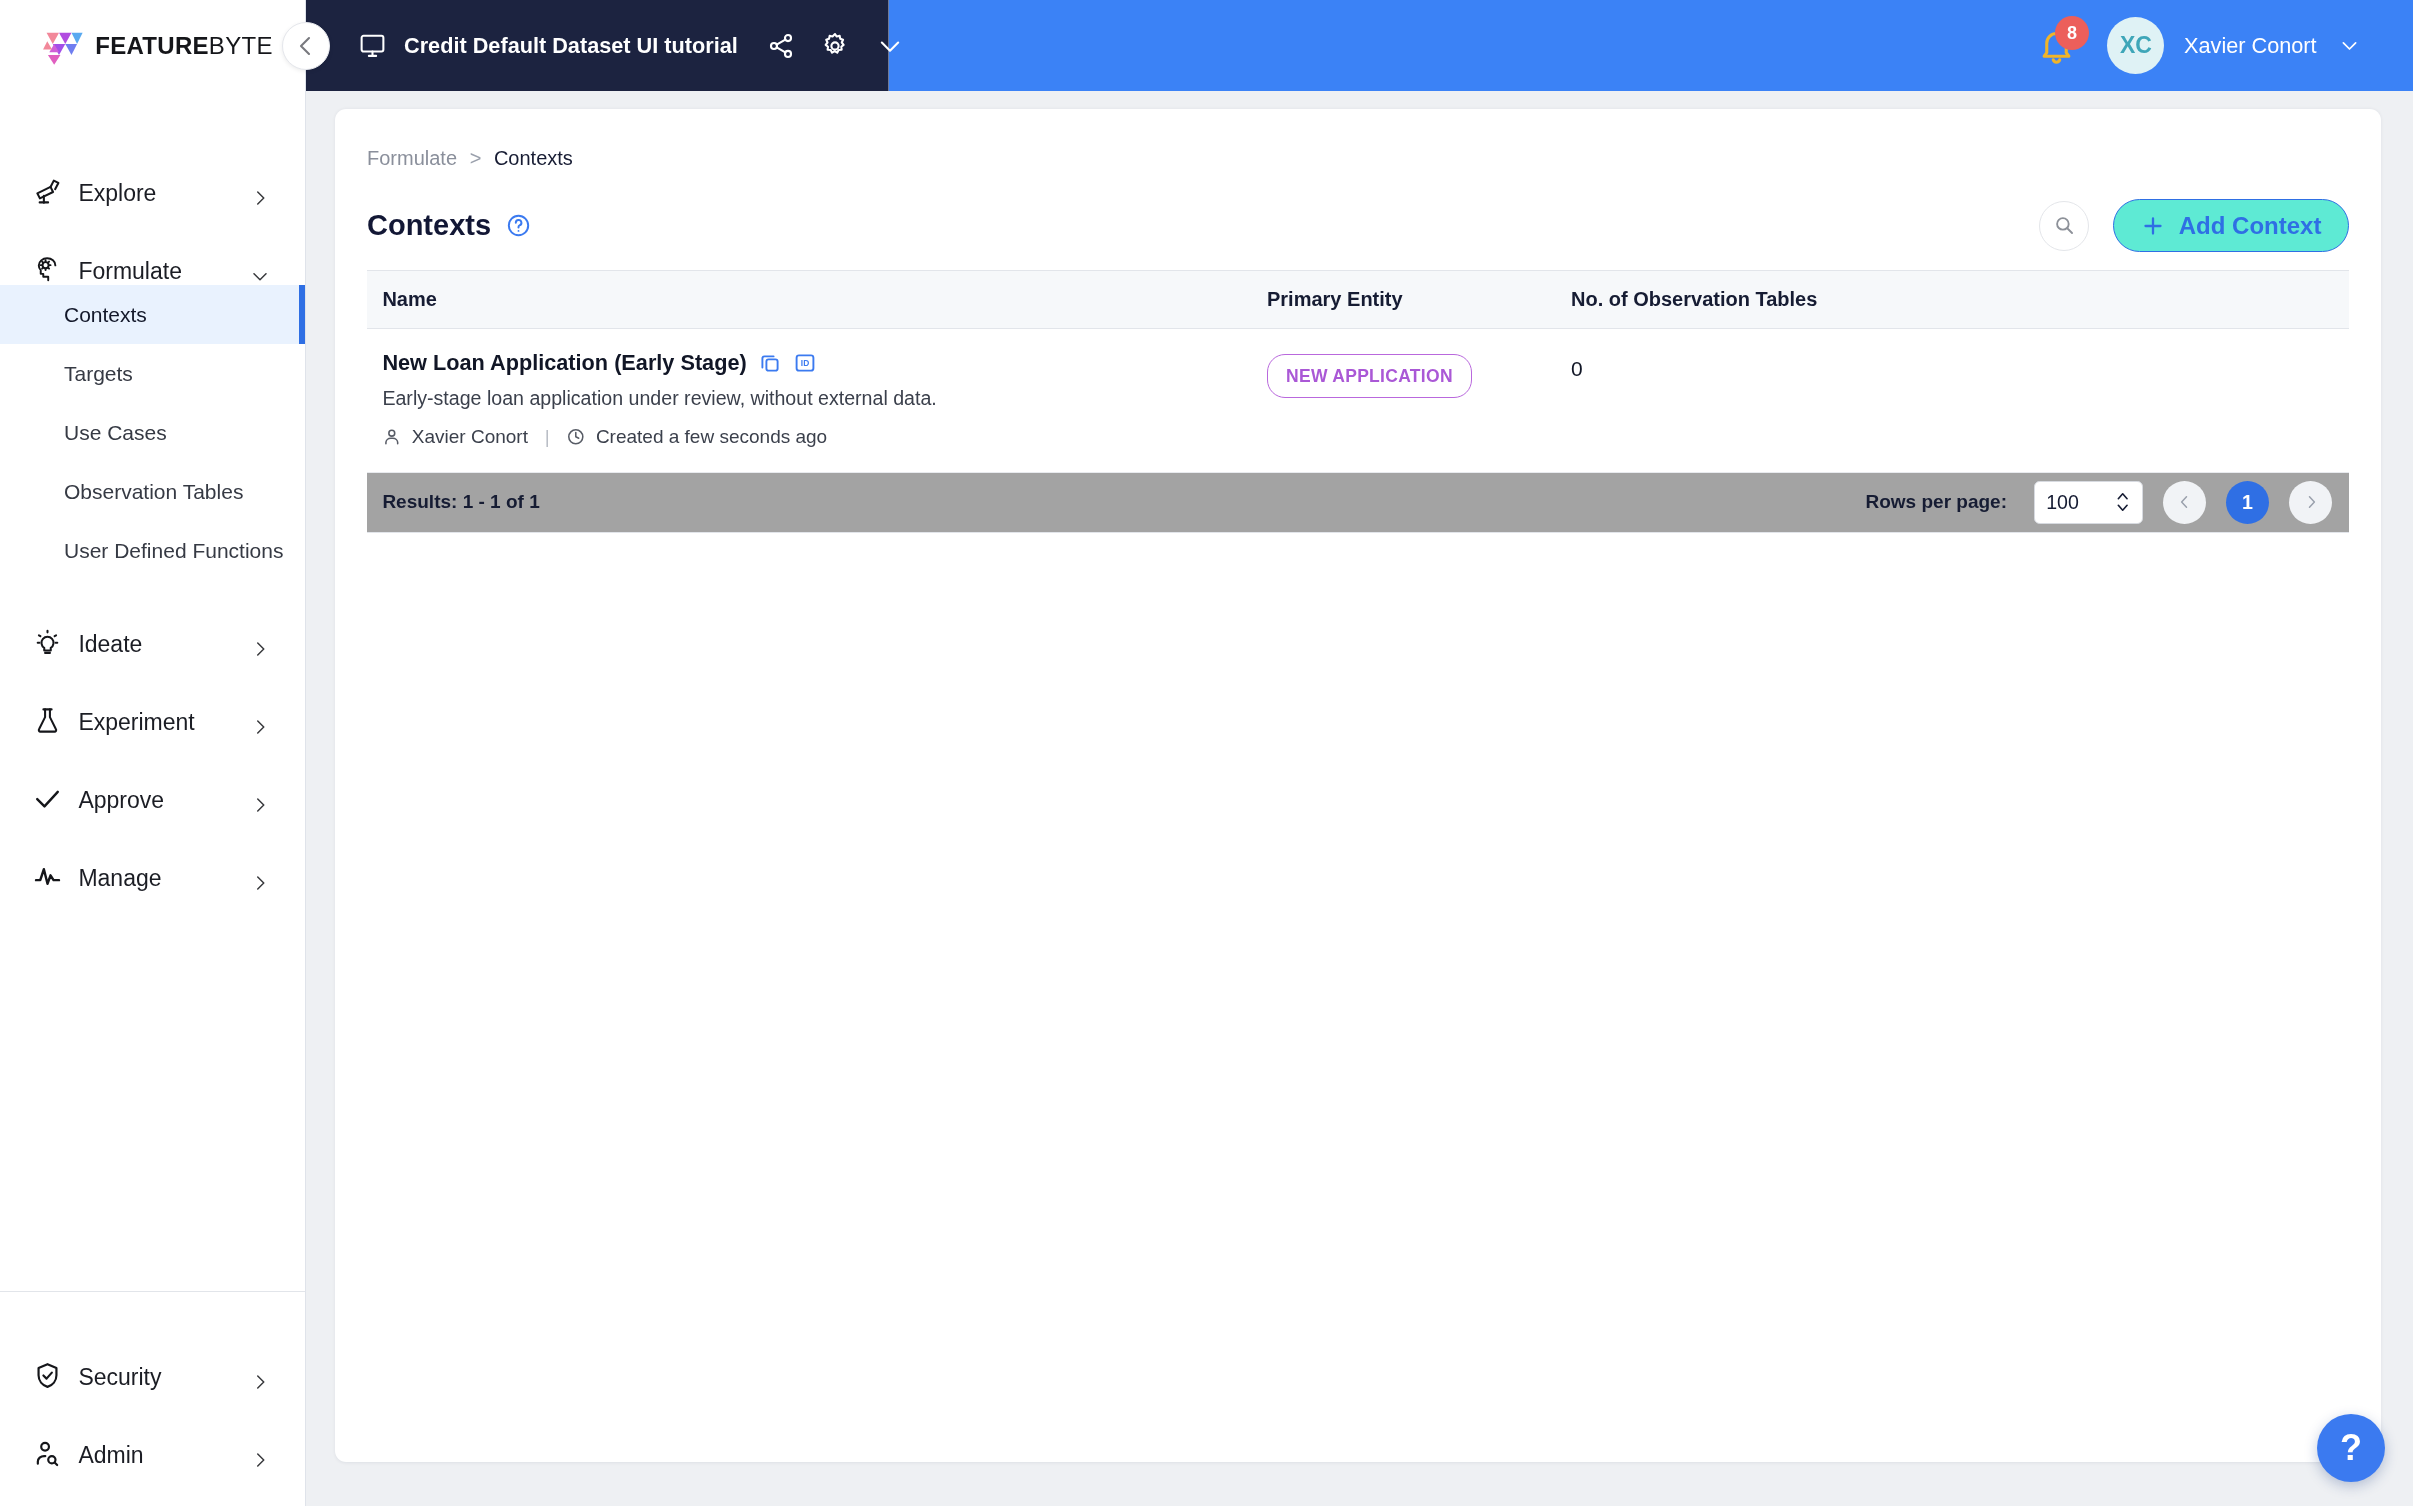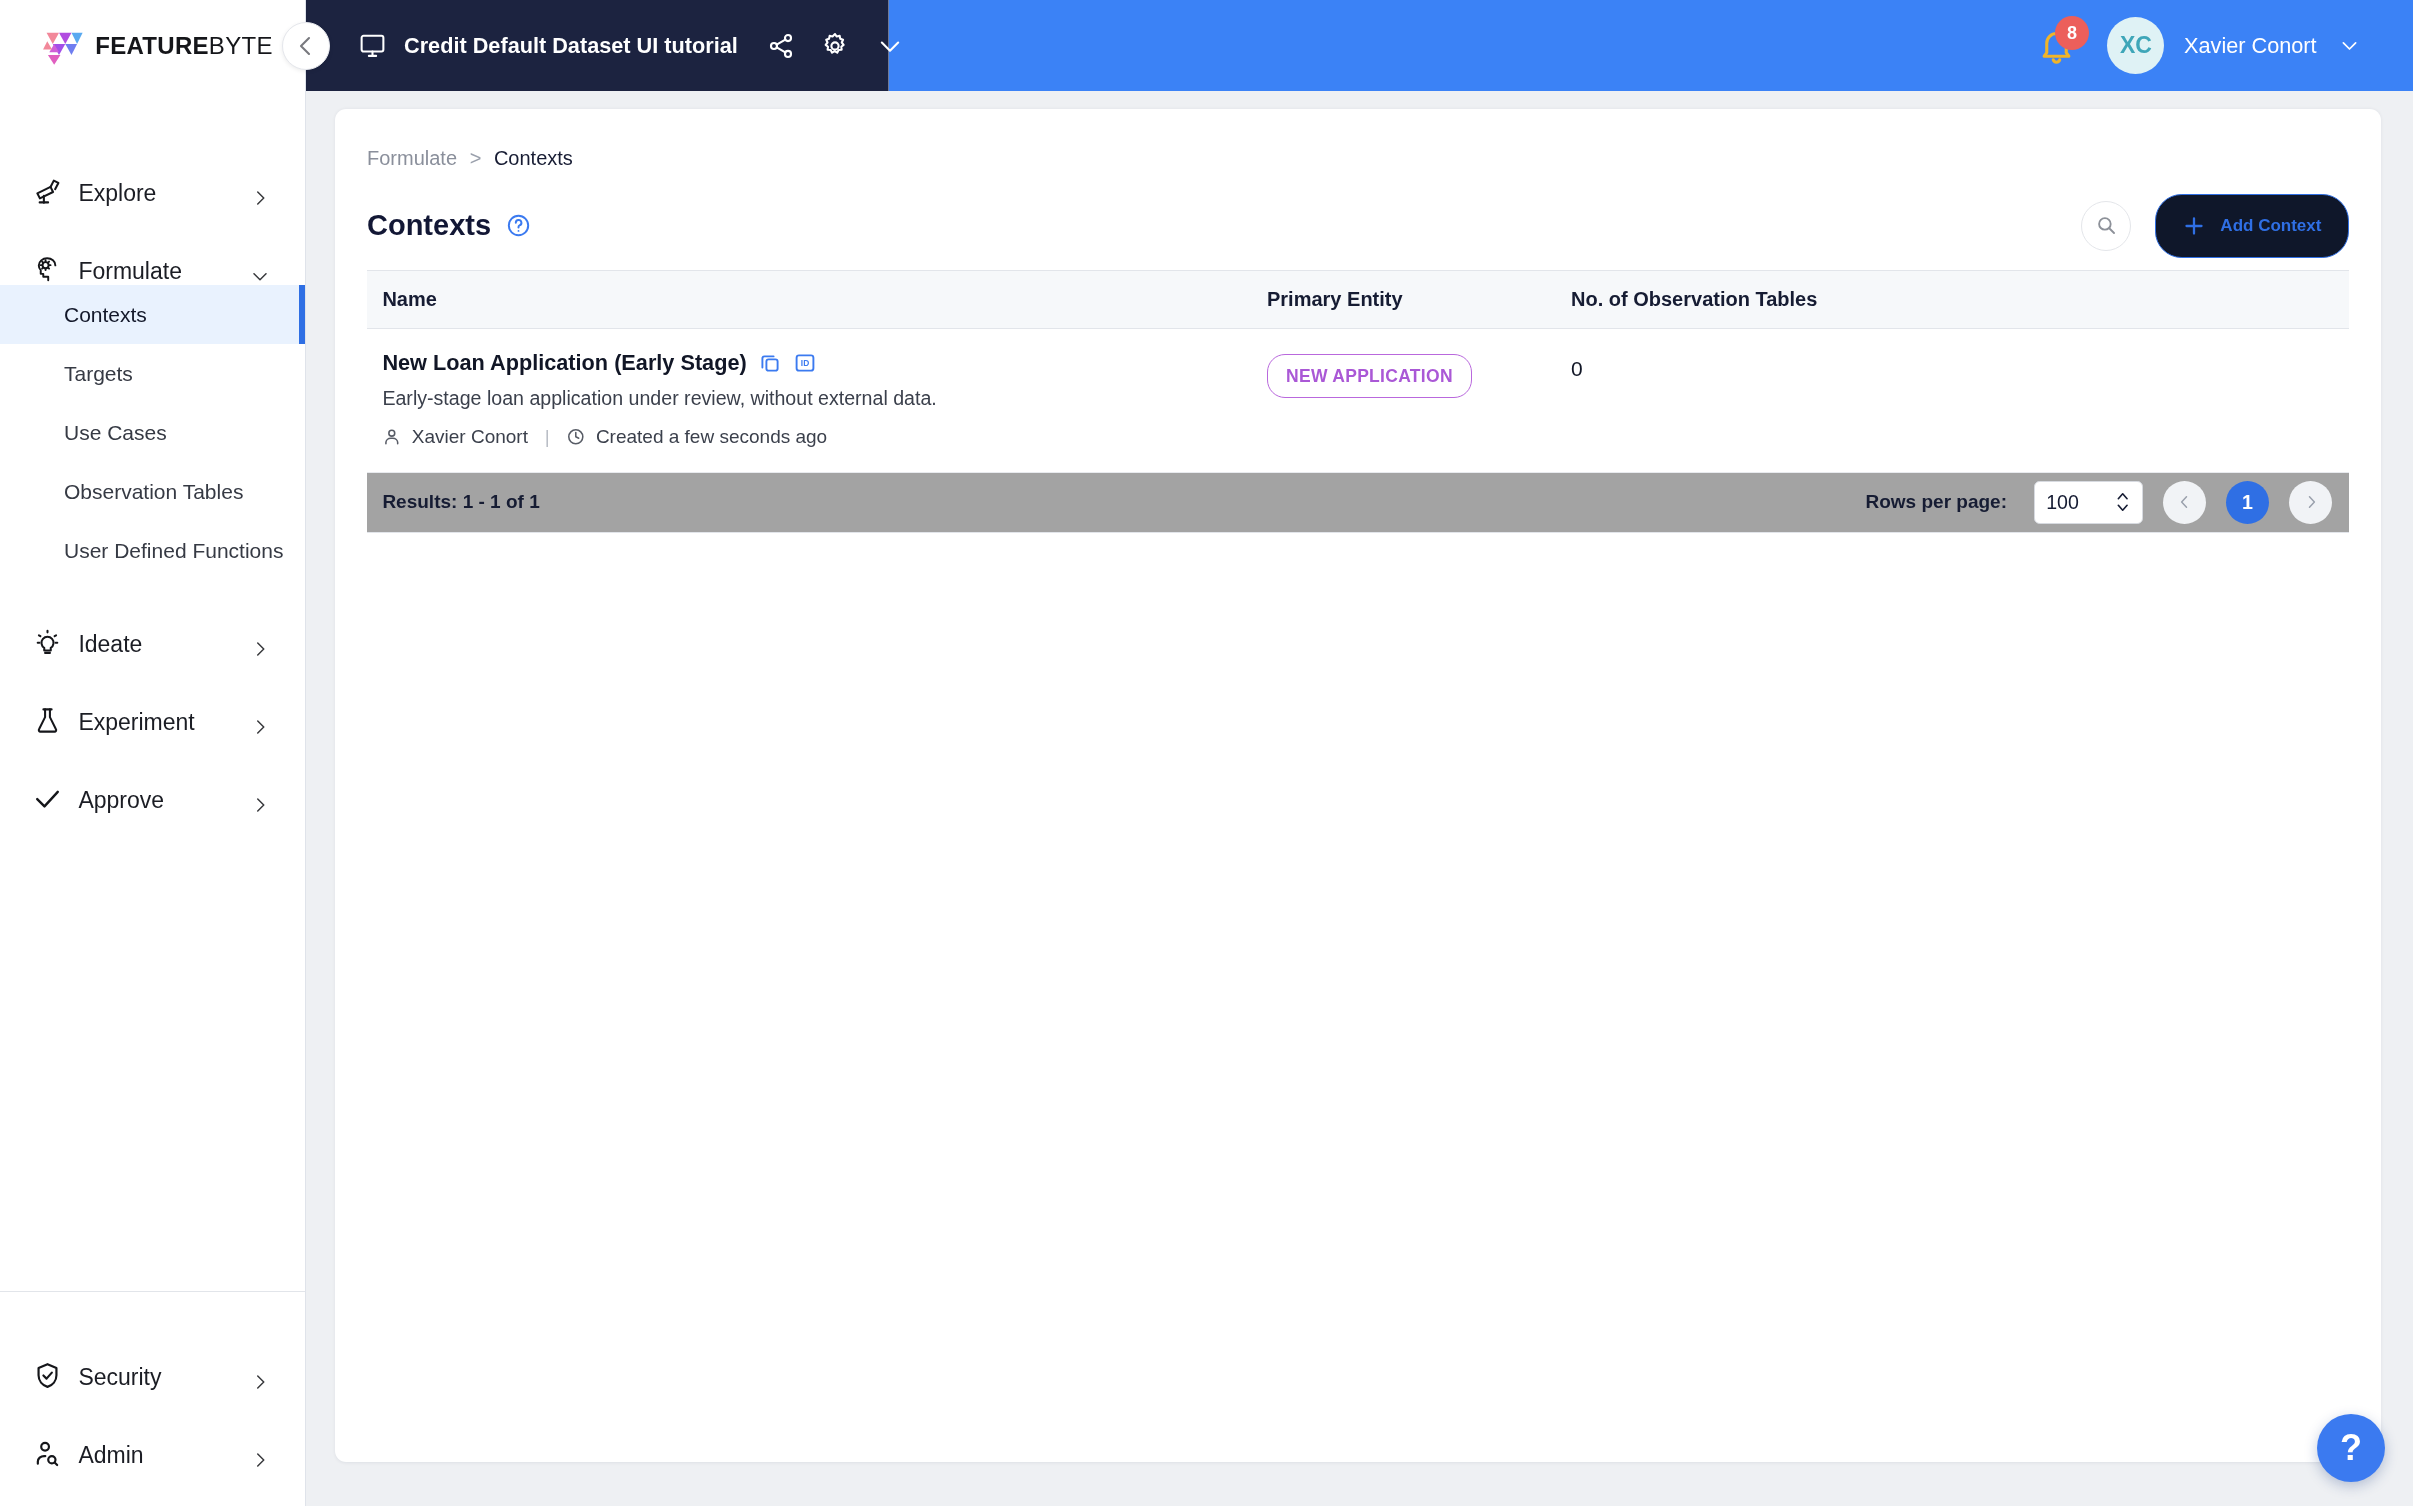--- a/index.html
+++ b/index.html
@@ -147,25 +147,25 @@
   }
   .page-title { font-size: 29px; font-weight: 700; color: #121735; }
   .help-circle { width: 25px; height: 25px; margin-left: 15.4px; cursor: pointer; }
   .title-actions { margin-left: auto; display: flex; align-items: center; gap: 24px; }
   .search-btn {
     width: 50px; height: 50px; border-radius: 50%;
     border: 1.4px solid #e4e6ea; background: #fff;
     display: flex; align-items: center; justify-content: center; cursor: pointer;
   }
   .add-btn {
-    height: 64px; border: 1.4px solid #2f6fe4; border-radius: 26.6px;
-    background: #0f172a; color: #2f6fe4;
+    height: 53px; border: 1.4px solid #2f6fe4; border-radius: 26.6px;
+    background: #5eead4; color: #2f6fe4;
     display: flex; align-items: center; gap: 14px;
     padding: 0 26.6px; cursor: pointer;
-    font-size: 17px; font-weight: 700;
+    font-size: 24px; font-weight: 700;
   }
   .plus { width: 24px; height: 24px; flex: 0 0 24px; }
 
   
   .tbl { margin-top: 17px; width: 100%; }
   .tbl-head {
     background: #f6f8fa;
     border-top: 1.4px solid #e2e5ea; border-bottom: 1.4px solid #e2e5ea;
     height: 59px; display: flex; align-items: center;
   }
@@ -352,20 +352,33 @@
             </svg>
         </span>
         <span class="nav-label">Approve</span>
         <span class="chev">
           <svg viewBox="0 0 24 24" width="18" height="18" fill="none" stroke="#15161a" stroke-width="2" stroke-linecap="round" stroke-linejoin="round">
               <polyline points="9,4 17,12 9,20"></polyline>
             </svg>
         </span>
       </div>
 
+      <div class="nav-group">
+        <span class="nav-icon">
+          <svg viewBox="0 0 24 24" width="29" height="29" fill="none" stroke="#15161a" stroke-width="2" stroke-linecap="round" stroke-linejoin="round">
+            <polyline points="2.5,15 6,15 9,6 12,18 14.5,11 17,15 21.5,15"></polyline>
+          </svg>
+        </span>
+        <span class="nav-label">Manage</span>
+        <span class="chev">
+          <svg viewBox="0 0 24 24" width="18" height="18" fill="none" stroke="#15161a" stroke-width="2" stroke-linecap="round" stroke-linejoin="round">
+              <polyline points="9,4 17,12 9,20"></polyline>
+            </svg>
+        </span>
+      </div>
     </div>
 
     <div class="nav-bottom">
       <div class="nav-group">
         <span class="nav-icon">
           <svg viewBox="0 0 24 24" width="29" height="29" fill="none" stroke="#15161a" stroke-width="1.8" stroke-linecap="round" stroke-linejoin="round">
             <path d="M12 2.6 4.6 5.8v6c0 4.6 3.1 8.2 7.4 9.6 4.3-1.4 7.4-5 7.4-9.6v-6z"></path>
             <polyline points="8.6,12 11.2,14.6 15.6,9.6"></polyline>
           </svg>
         </span>

